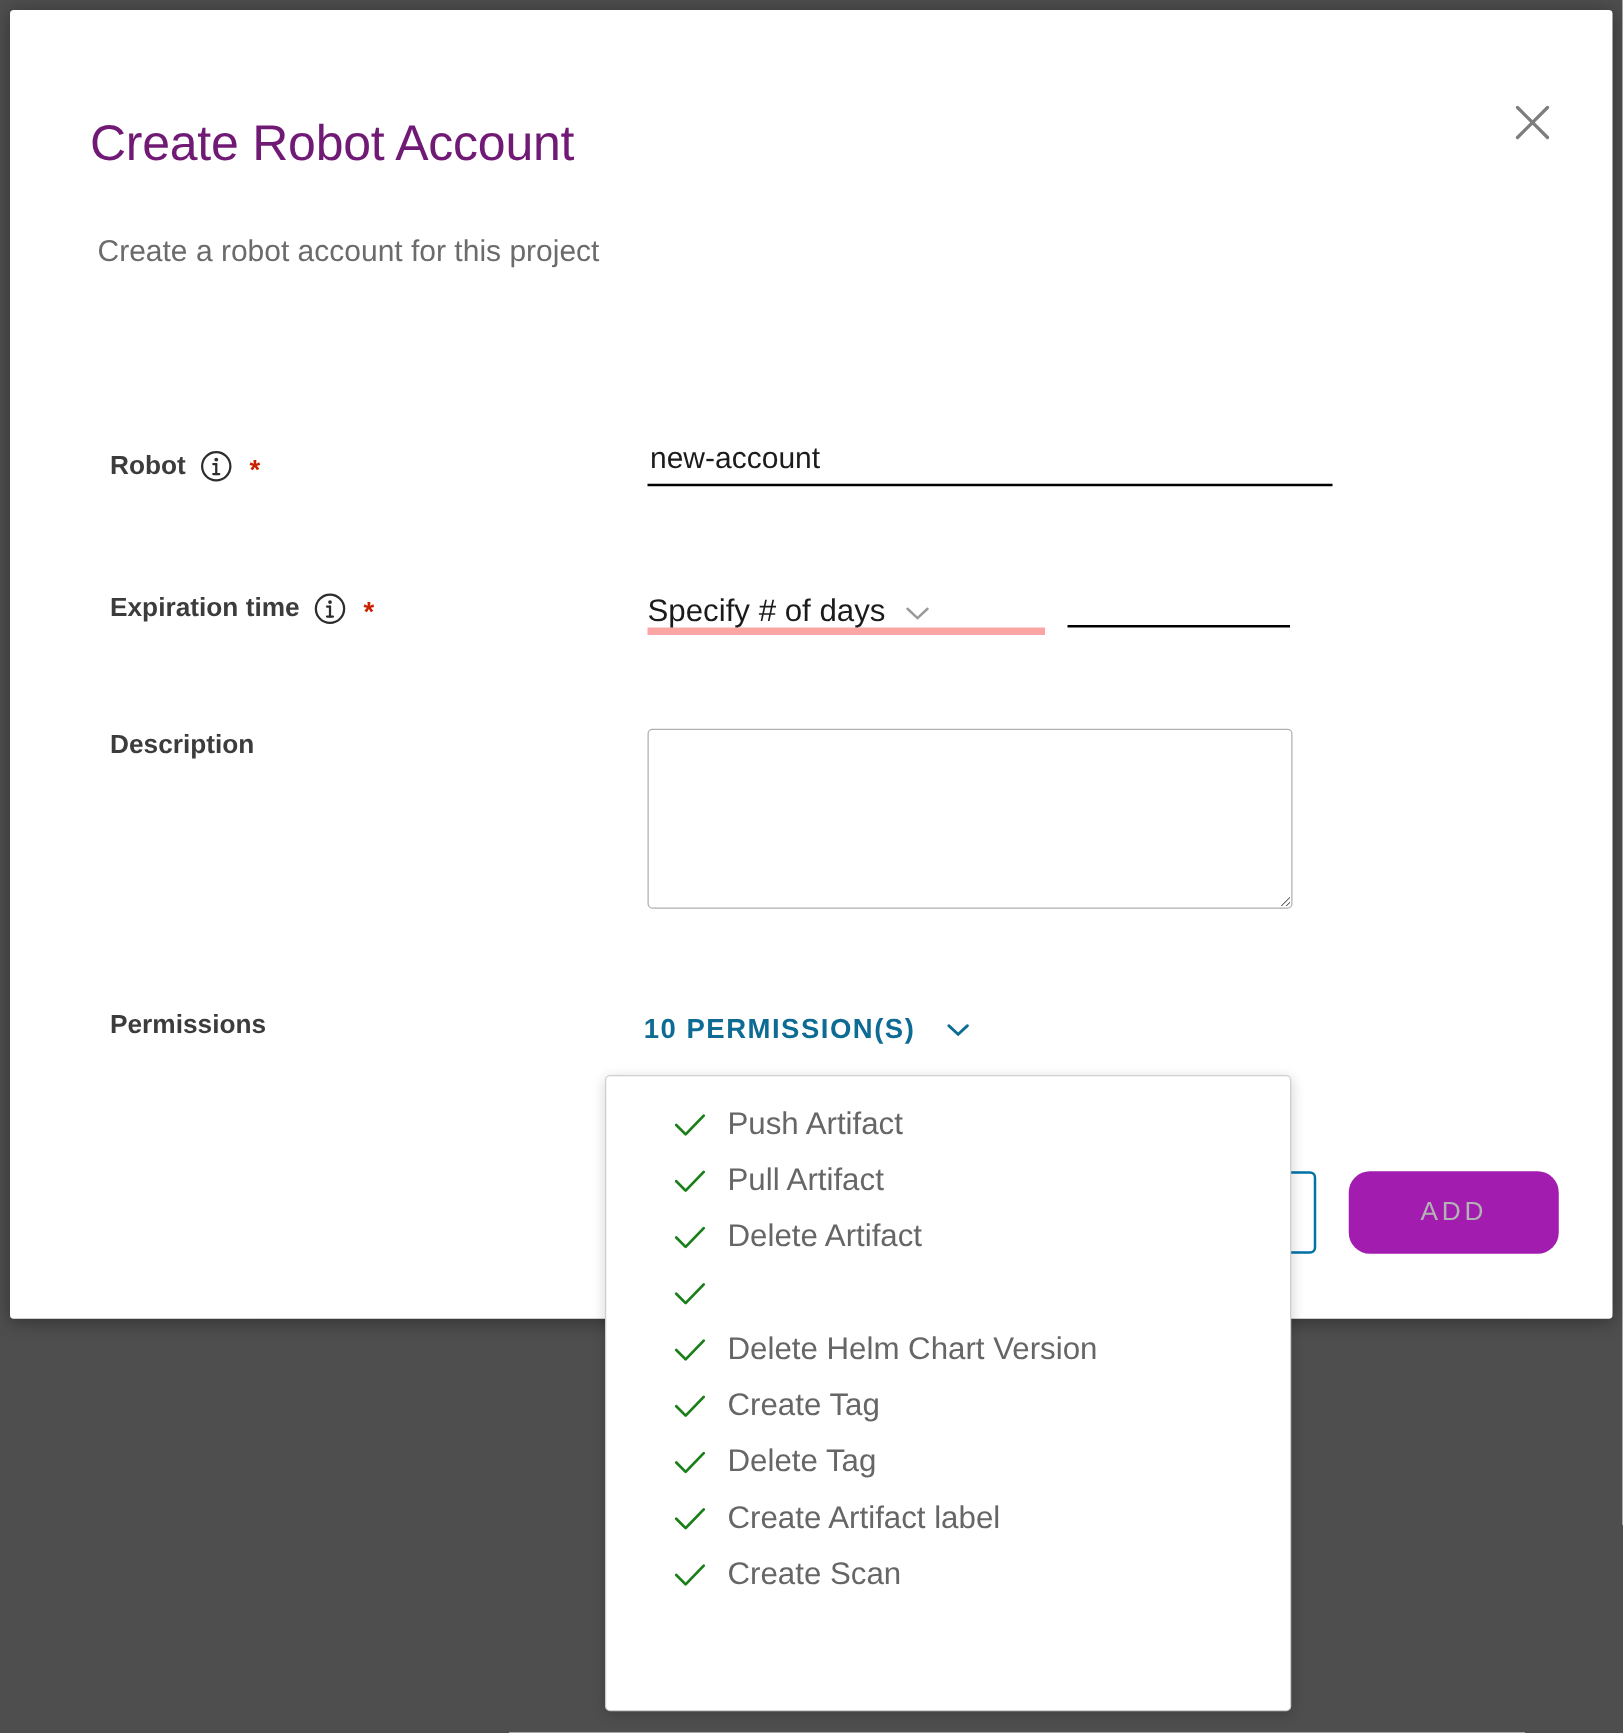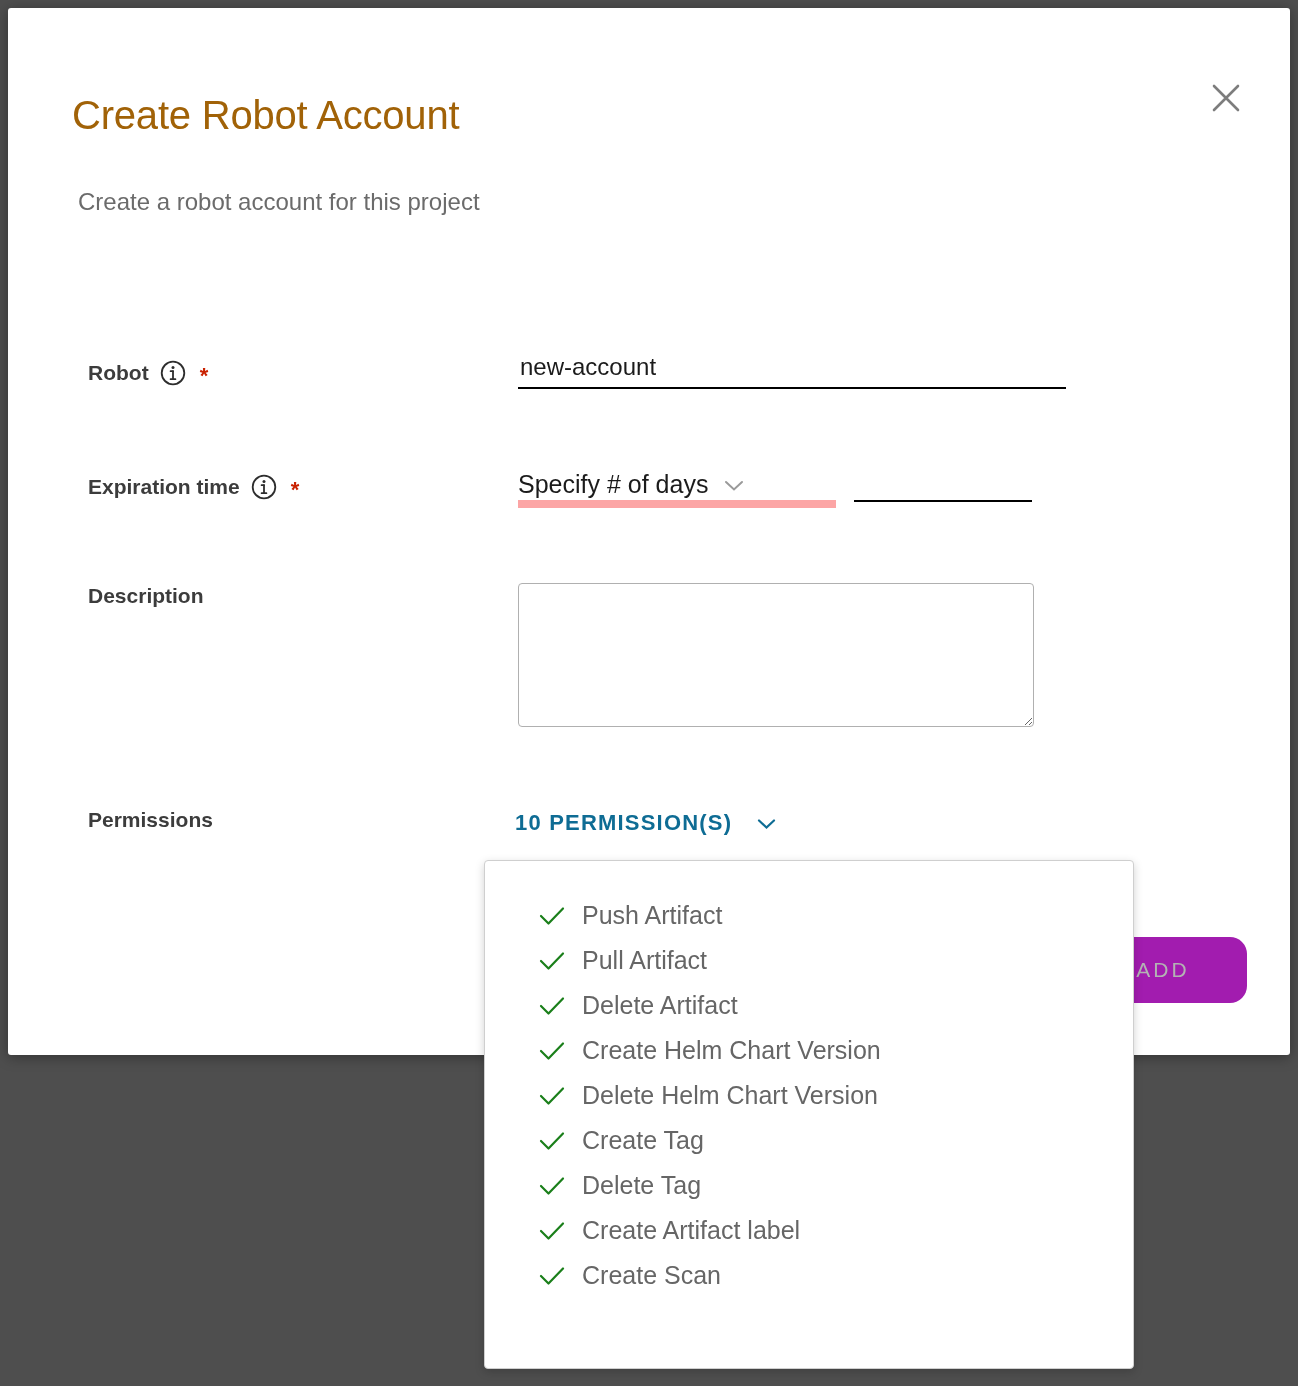--- a/index.html
+++ b/index.html
@@ -27,21 +27,21 @@
     border-radius: 3px;
     box-shadow: 0 2px 14px rgba(0,0,0,0.35);
   }
 
   .modal-title {
     position: absolute;
     left: 64px;
     top: 58px;
     font-size: 40px;
     font-weight: 400;
-    color: #a16207;
+    color: #701a75;
     letter-spacing: -0.2px;
     line-height: 1.1;
   }
 
   .close-btn {
     position: absolute;
     right: 42px;
     top: 68px;
     width: 44px;
     height: 44px;
@@ -112,24 +112,24 @@
     font-family: inherit;
     font-size: 24px;
     color: #1b1b1b;
     padding: 0 2px 6px 2px;
     outline: none;
   }
   .uline-input::placeholder { color: #9a9a9a; }
 
   .select-wrap {
     position: absolute;
-    border-bottom: 8px solid #fca5a5;
+    border-bottom: 6px solid #fca5a5;
     height: 42px;
     display: flex;
-    align-items: center;
+    align-items: flex-end;
     cursor: pointer;
   }
   .select-wrap .sel-text {
     font-size: 25px;
     color: #1b1b1b;
     line-height: 1;
     padding-top: 2px;
   }
   .select-wrap .chev {
     margin-left: 16px;
@@ -196,27 +196,27 @@
     font-size: 21px;
     letter-spacing: 3px;
     cursor: default;
   }
 
   
   .perm-panel {
     position: absolute;
     left: 484px;
     top: 860px;
-    width: 650px;
+    width: 549px;
     height: 509px;
     background: #ffffff;
     border: 1px solid #cfcfcf;
     border-radius: 4px;
     box-shadow: 0 3px 10px rgba(0,0,0,0.18);
-    padding-top: 32px;
+    padding-top: 16px;
     z-index: 50;
   }
 
   .perm-item {
     height: 45px;
     display: flex;
     align-items: center;
     padding-left: 54px;
     cursor: pointer;
   }
@@ -343,21 +343,20 @@
         </svg>
     </span>
     <span class="perm-label">Delete Artifact</span>
   </div>
   <div class="perm-item">
     <span class="perm-check">
       <svg width="26" height="20" viewBox="0 0 26 20">
           <path d="M2 10 L9.5 17.5 L24 2.5" stroke="#1a7f1a" stroke-width="2.2" fill="none" stroke-linecap="round" stroke-linejoin="round"></path>
         </svg>
     </span>
-    <span class="perm-label">Create Helm Chart Version</span>
   </div>
   <div class="perm-item">
     <span class="perm-check">
       <svg width="26" height="20" viewBox="0 0 26 20">
           <path d="M2 10 L9.5 17.5 L24 2.5" stroke="#1a7f1a" stroke-width="2.2" fill="none" stroke-linecap="round" stroke-linejoin="round"></path>
         </svg>
     </span>
     <span class="perm-label">Delete Helm Chart Version</span>
   </div>
   <div class="perm-item">

